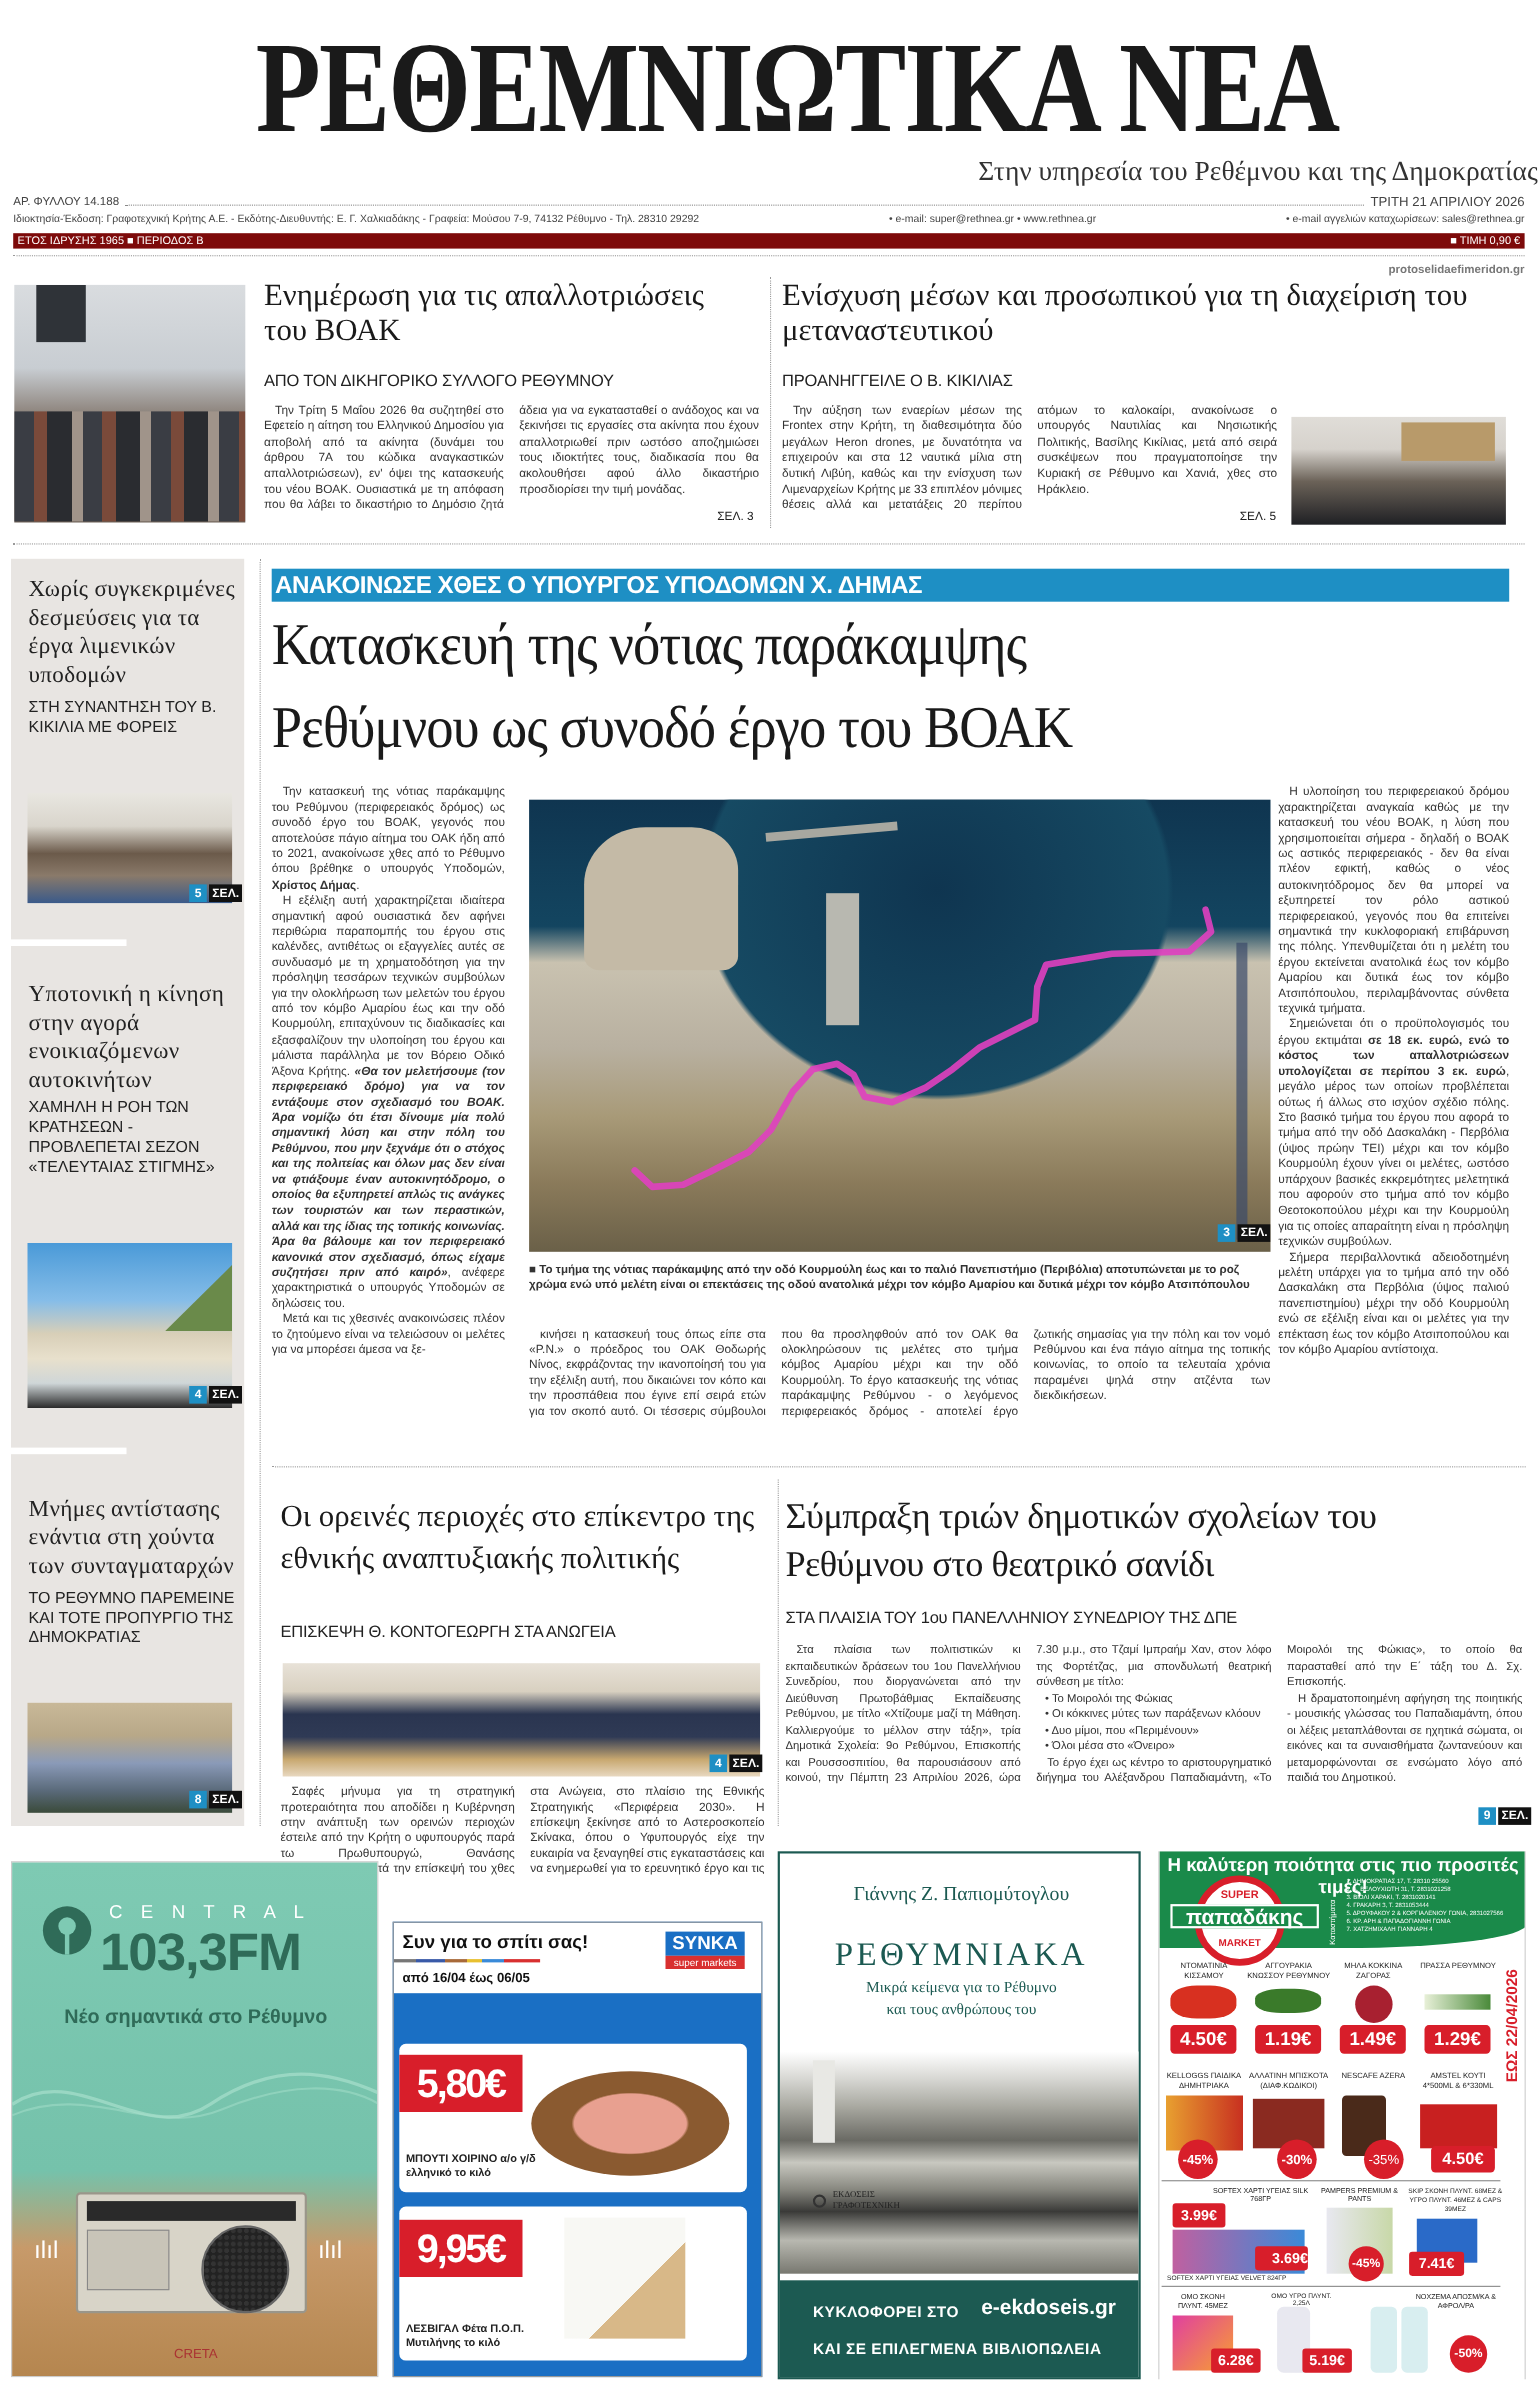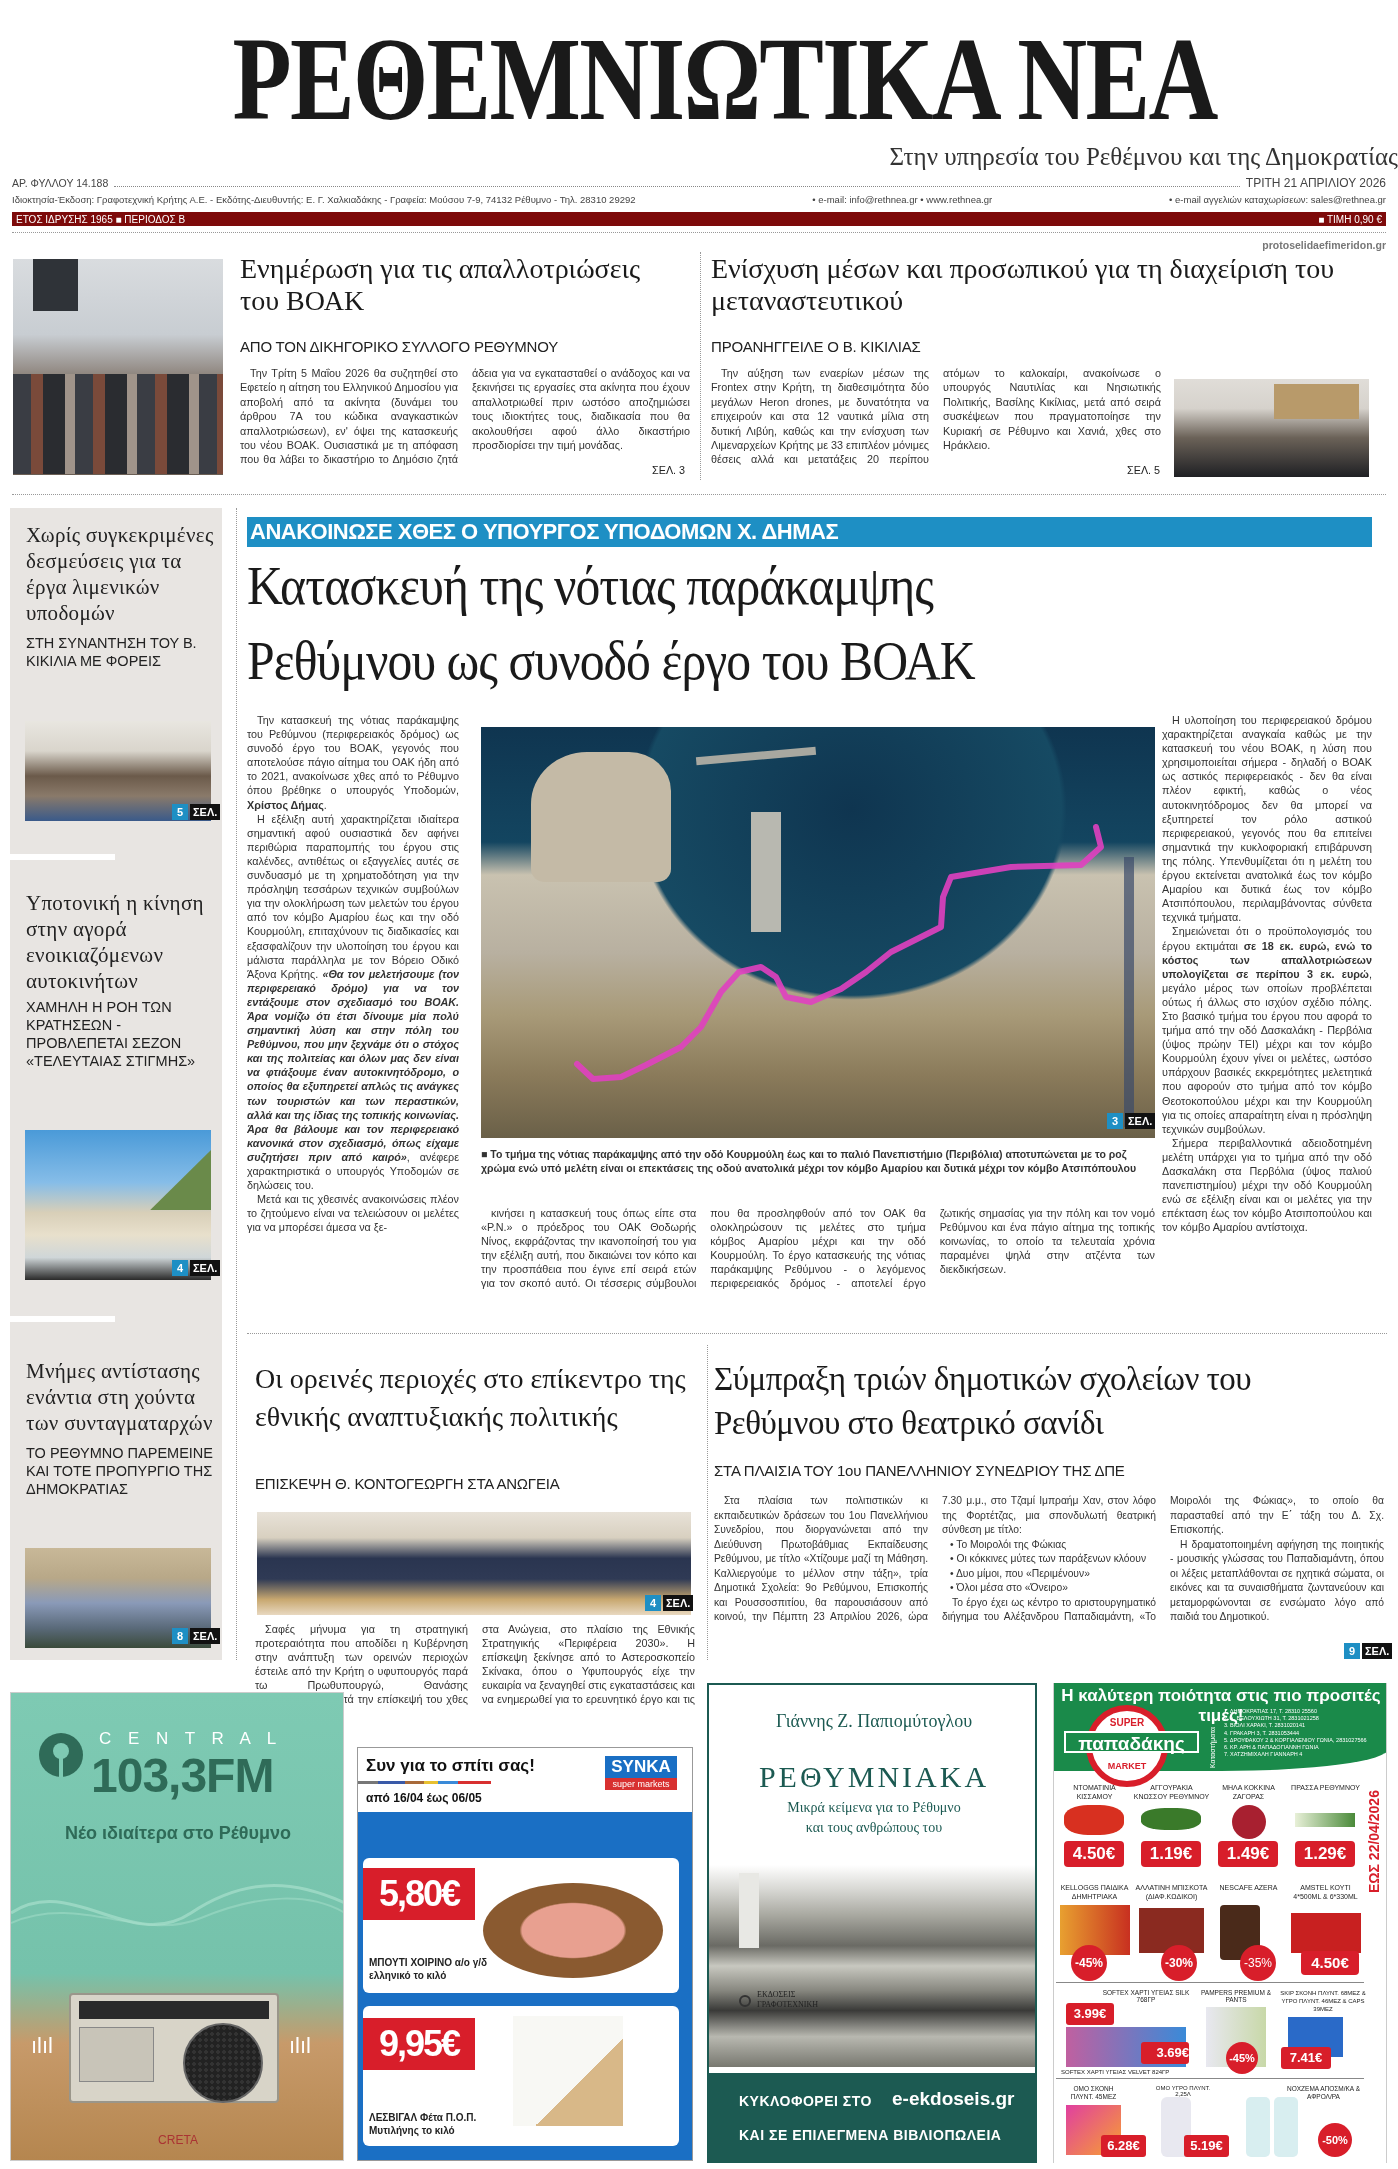--- a/index.html
+++ b/index.html
@@ -36,21 +36,21 @@
 <div class="mast-title">ΡΕΘΕΜΝΙΩΤΙΚΑ ΝΕΑ</div>
 <div class="mast-sub">Στην υπηρεσία του Ρεθέμνου και της Δημοκρατίας</div>
 
 <div class="infoline" style="top:176px">
   <span>ΑΡ. ΦΥΛΛΟΥ 14.188</span>
   <span class="dots"></span>
   <span style="font-size:12px">ΤΡΙΤΗ 21 ΑΠΡΙΛΙΟΥ 2026</span>
 </div>
 <div class="infoline" style="top:194px;font-size:9.5px">
   <span>Ιδιοκτησία-Έκδοση: Γραφοτεχνική Κρήτης Α.Ε. - Εκδότης-Διευθυντής: Ε. Γ. Χαλκιαδάκης - Γραφεία: Μούσου 7-9, 74132 Ρέθυμνο - Τηλ. 28310 29292</span>
-  <span>• e-mail: info@rethnea.gr • www.rethnea.gr</span>
+  <span>• e-mail: super@rethnea.gr • www.rethnea.gr</span>
   <span>• e-mail αγγελιών καταχωρίσεων: sales@rethnea.gr</span>
 </div>
 <div class="redbar">
   <span>ΕΤΟΣ ΙΔΡΥΣΗΣ 1965 ■ ΠΕΡΙΟΔΟΣ Β</span>
   <span>■ ΤΙΜΗ 0,90 €</span>
 </div>
 <div class="dotted-h" style="left:12px;top:232px;width:1374px"></div>
 <div class="abs" style="right:12px;top:239px;font-size:10.5px;font-weight:bold;color:#777">protoselidaefimeridon.gr</div>
 
 <div class="photo" style="left:13px;top:259px;width:210px;height:216px;background:linear-gradient(180deg,#d9dcdf 0%,#c8cdd2 35%,#8a8078 55%,#4a4540 80%,#6b5f55 100%)">
@@ -179,21 +179,21 @@
     <span class="s">ΣΕΛ.</span>
   </div>
 
 <div class="ad" style="left:10px;top:1692px;width:334px;height:469px;background:linear-gradient(180deg,#7ecab3 0%,#75c2ab 60%,#c79a6a 75%,#b5864f 100%);border:1px solid #ccc">
   <div class="abs" style="left:28px;top:40px;width:44px;height:44px;border-radius:50%;background:#2f6b58">
     <div class="abs" style="left:14px;top:10px;width:16px;height:16px;border-radius:50%;background:#7ecab3"></div>
     <div class="abs" style="left:20px;top:24px;width:4px;height:20px;background:#7ecab3"></div>
   </div>
   <div class="abs" style="left:88px;top:36px;font-size:17px;color:#fff;letter-spacing:6px">C E N T R A L</div>
   <div class="abs" style="left:80px;top:55px;font-size:48px;font-weight:bold;color:#2f6b58;letter-spacing:-1px">103,3FM</div>
-  <div class="abs" style="left:0;top:130px;width:334px;text-align:center;font-size:18px;font-weight:bold;color:#2f6b58">Νέο ιδιαίτερα στο Ρέθυμνο</div>
+  <div class="abs" style="left:0;top:130px;width:334px;text-align:center;font-size:18px;font-weight:bold;color:#2f6b58">Νέο σημαντικά στο Ρέθυμνο</div>
   <svg class="abs" style="left:0;top:180px" width="334" height="80" viewBox="0 0 334 80">
     <path d="M0 40 C60 0 120 80 180 40 S 290 10 334 30" fill="none" stroke="#a8e0cc" stroke-width="3" opacity="0.7"></path>
     <path d="M0 50 C70 20 130 70 190 45 S 300 20 334 40" fill="none" stroke="#a8e0cc" stroke-width="2" opacity="0.5"></path>
   </svg>
   <div class="abs" style="left:58px;top:300px;width:210px;height:110px;background:#d8d4c8;border:2px solid #9a968a;border-radius:4px">
     <div class="abs" style="left:8px;top:6px;width:190px;height:18px;background:#2a2a2a"></div>
     <div class="abs" style="left:8px;top:32px;width:75px;height:55px;background:#c8c4b8;border:1px solid #888"></div>
     <div class="abs" style="left:112px;top:28px;width:80px;height:80px;border-radius:50%;background:radial-gradient(circle,#333 0 2px,#222 2px) 0 0/6px 6px;border:2px solid #666"></div>
   </div>
   <div class="abs" style="left:20px;top:340px;font-size:22px;color:#fff">ılıl</div>

